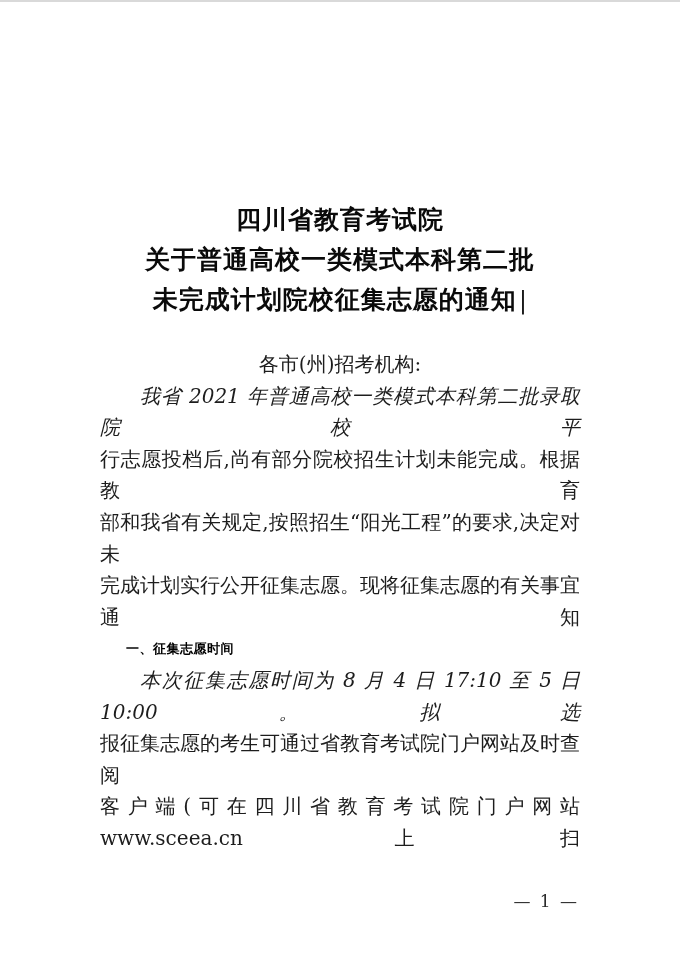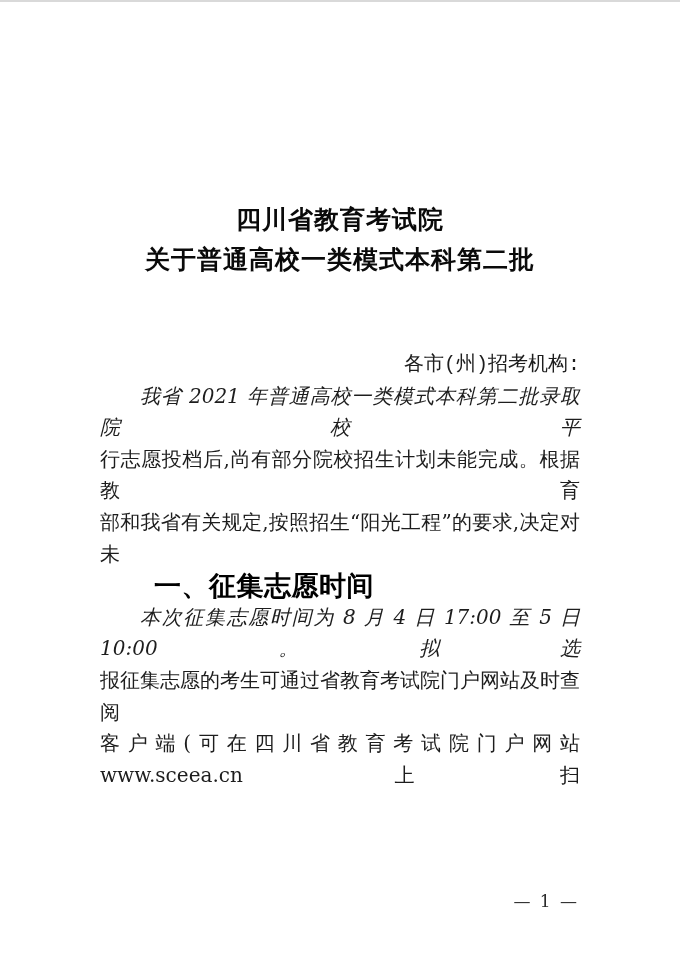--- a/index.html
+++ b/index.html
@@ -53,33 +53,32 @@
     width: 480px;
     font-size: 20px;
     line-height: 31.6px;
     color: #1d1d1d;
   }
   .line {
     text-align: justify;
     text-align-last: justify;
   }
   .line.plain {
-    text-align: right;
+    text-align: center;
     text-align-last: auto;
-    font-family: Liberation Mono, monospace;
   }
   .indent {
     text-indent: 2em;
     font-style: italic;
   }
   .section-heading {
     margin: 0;
     font-family: "DejaVu Sans", "Liberation Sans", sans-serif;
     font-weight: 700;
-    font-size: 27px;
+    font-size: 13px;
     line-height: 31.6px;
     color: #000000;
     text-indent: 2em;
     letter-spacing: 0.5px;
   }
   
   .page-number {
     position: absolute;
     top: 889px;
     right: 101px;
@@ -93,36 +92,38 @@
 </head>
 <body>
 
 <div class="page">
 
   <div class="scan-top-edge"></div>
 
   <header class="title-block">
     <div class="title-line">四川省教育考试院</div>
     <div class="title-line">关于普通高校一类模式本科第二批</div>
+    <div class="title-line"><span>未完成计划院校征集志愿的通知</span><span class="title-artifact">|</span></div>
   </header>
 
   <main class="body-block">
 
     <div class="line plain">各市(州)招考机构:</div>
 
     <section>
       <div class="line indent">我省 2021 年普通高校一类模式本科第二批录取院校平</div>
       <div class="line">行志愿投档后,尚有部分院校招生计划未能完成。根据教育</div>
       <div class="line">部和我省有关规定,按照招生“阳光工程”的要求,决定对未</div>
+      <div class="line">完成计划实行公开征集志愿。现将征集志愿的有关事宜通知</div>
     </section>
 
     <h2 class="section-heading">一、征集志愿时间</h2>
 
     <section>
-      <div class="line indent">本次征集志愿时间为 8 月 4 日 17:00 至 5 日 10:00。拟选</div>
+      <div class="line indent">本次征集志愿时间为 8 月 4 日 17:10 至 5 日 10:00。拟选</div>
       <div class="line">报征集志愿的考生可通过省教育考试院门户网站及时查阅</div>
       <div class="line">客户端(可在四川省教育考试院门户网站 www.sceea.cn 上扫</div>
 
     </section>
 
   </main>
 
   <footer class="page-number">— 1 —</footer>
 
 </div>

